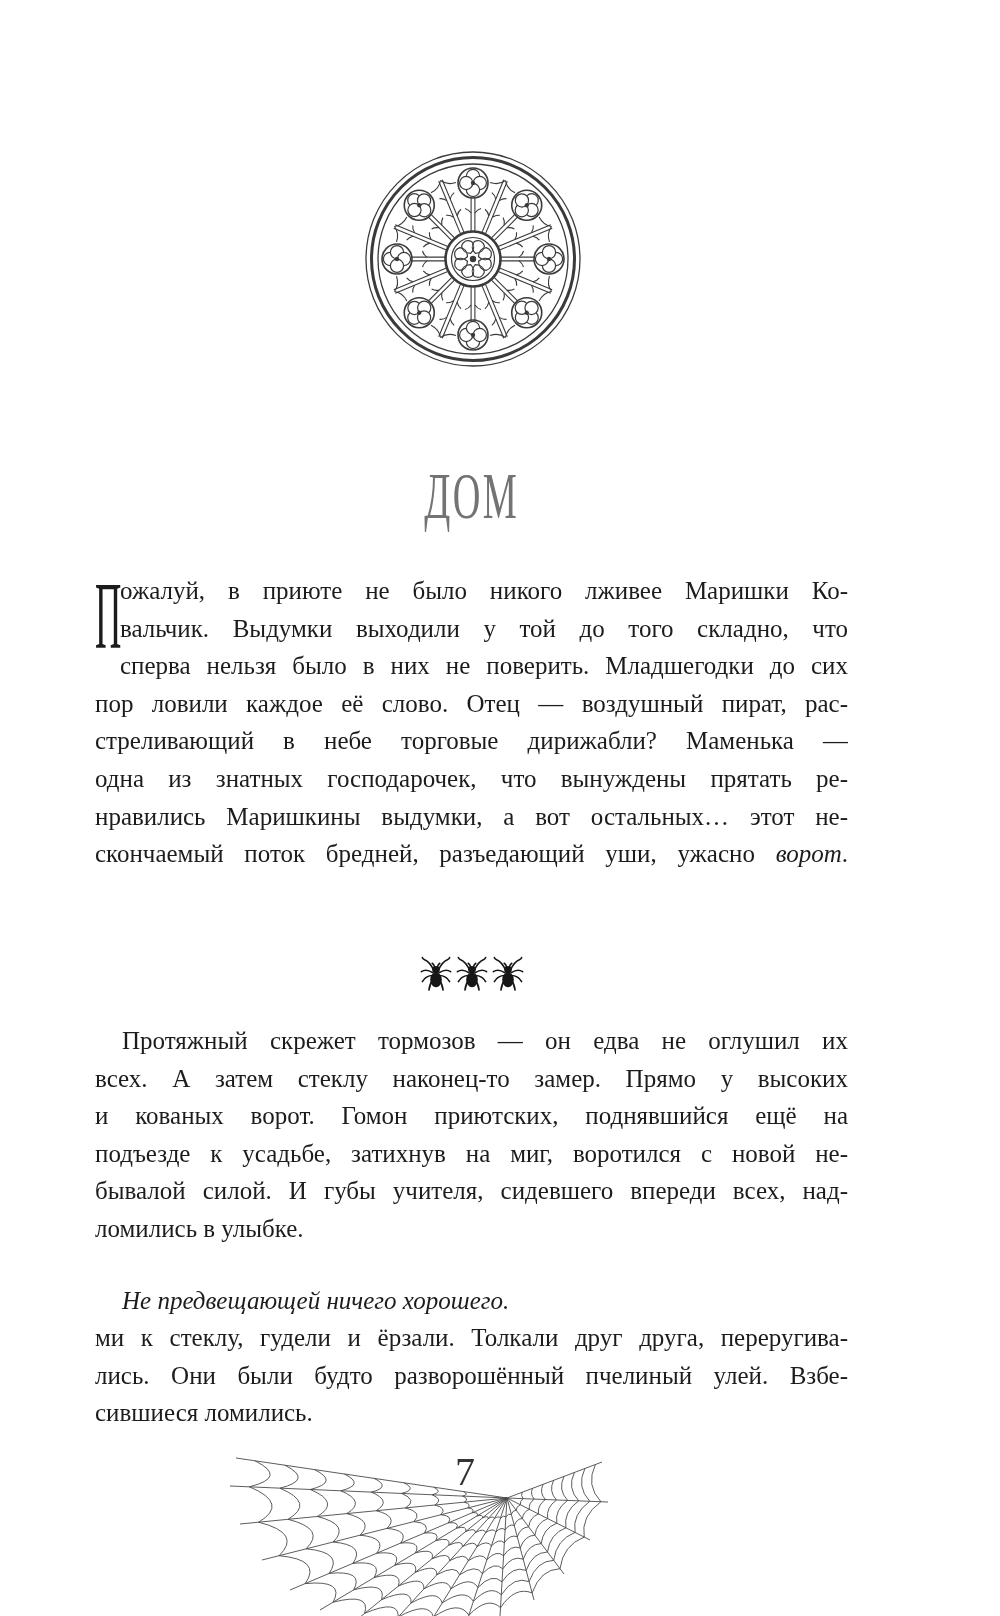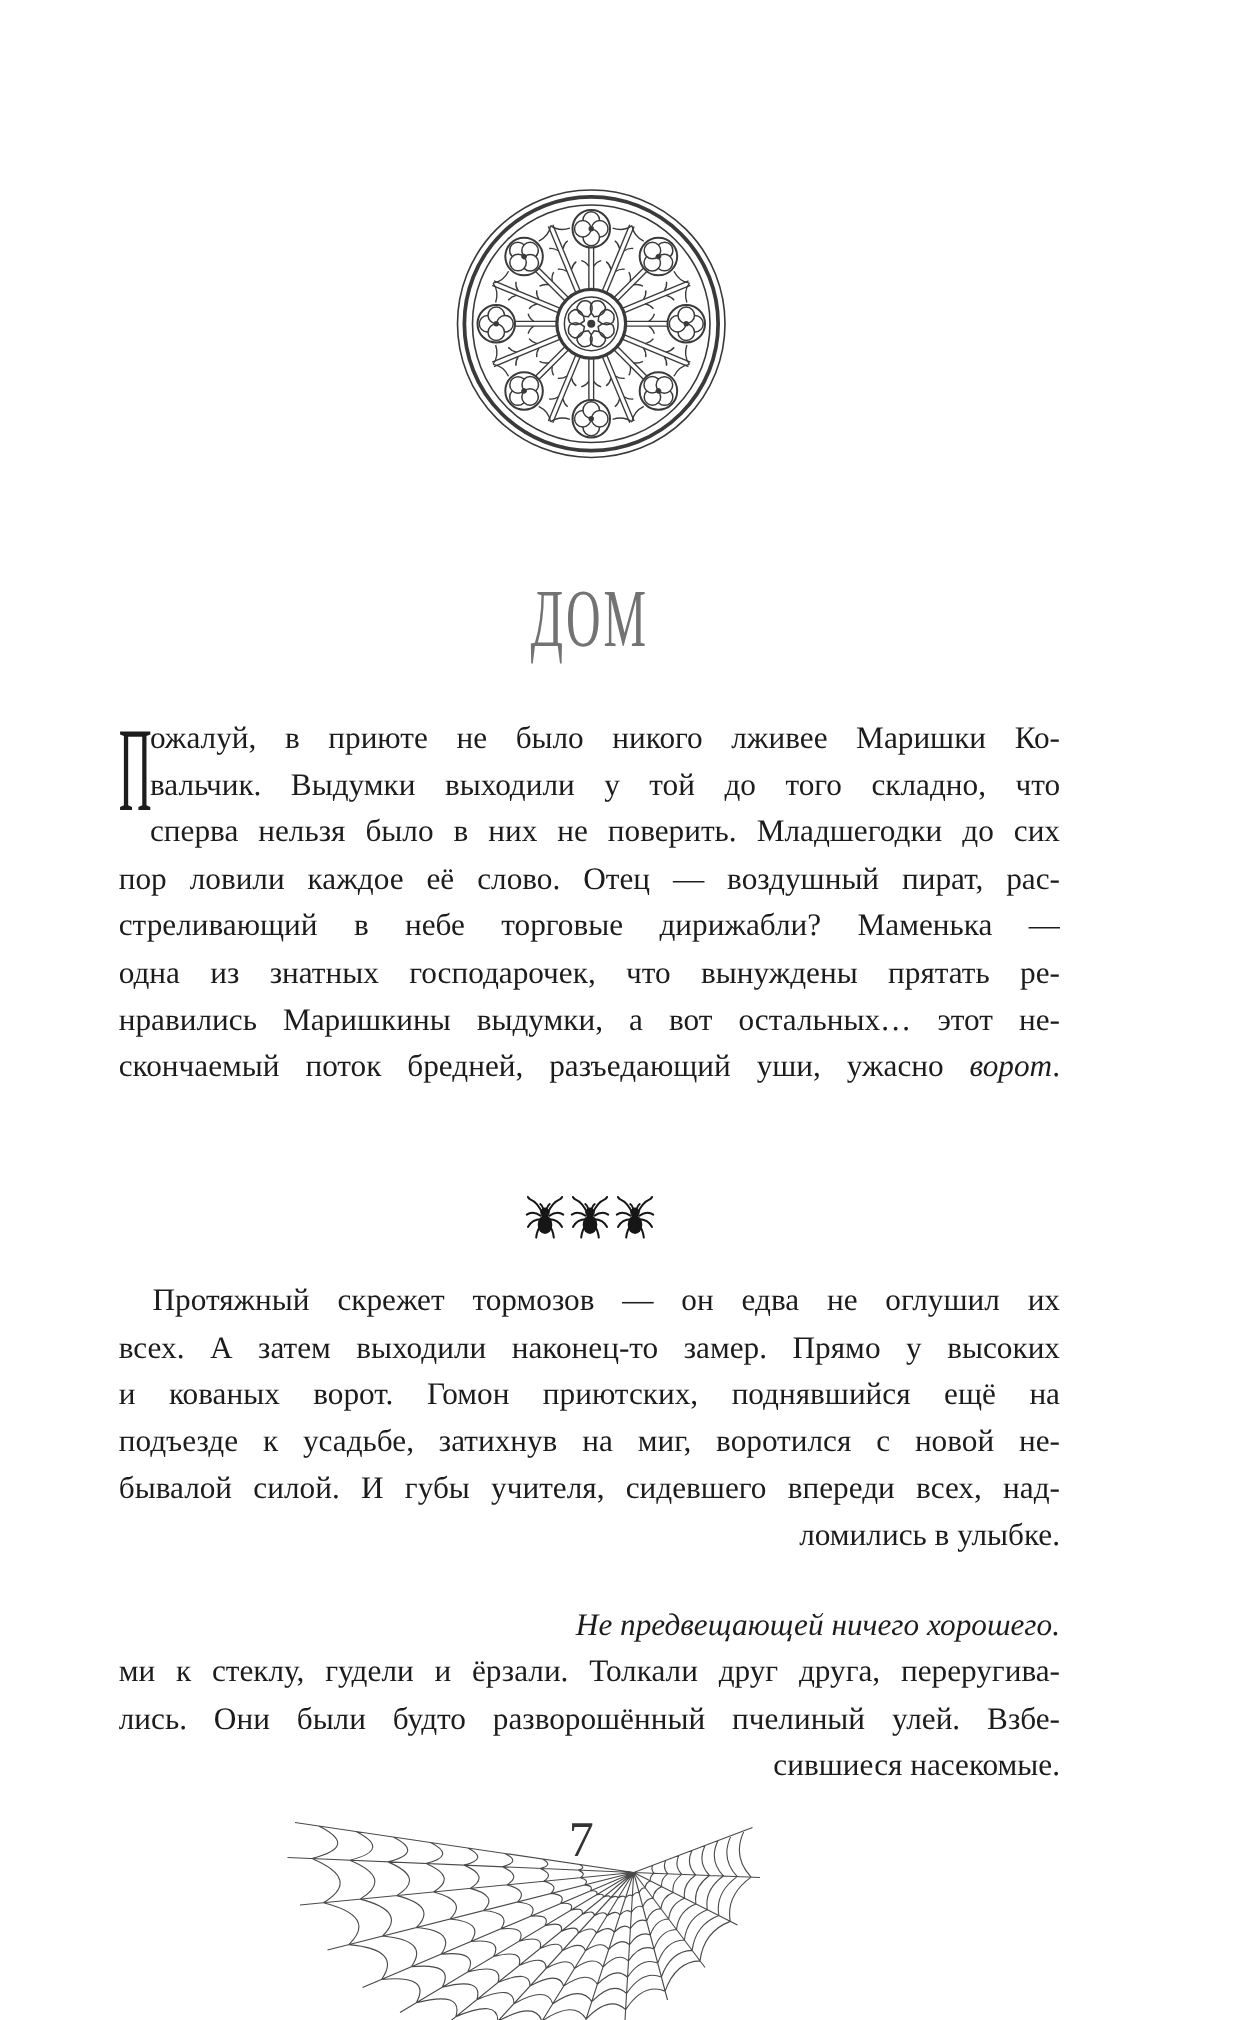--- a/index.html
+++ b/index.html
@@ -25,21 +25,21 @@
   }
   .chapter-title .squeeze{display:inline-block;transform:scaleX(.58);letter-spacing:4px;}
 
   
   .textcol{position:absolute;left:95px;width:753px;font-size:25px;}
   #block1{top:572px;}
   #block2{top:1022px;}
   .para{position:relative;}
   .line{
     height:37.6px;line-height:37.6px;overflow:hidden;
-    text-align:right;white-space:nowrap;
+    text-align:left;white-space:nowrap;
   }
   .line.j{text-align:justify;white-space:normal;}
   .line.j::after{content:"";display:inline-block;width:100%;height:0;}
   .line.first{padding-left:27px;}
   .para.italic .line{font-style:italic;margin-top:34px;}
   .line i{font-style:italic;}
   .dropcap{
     float:left;width:25px;height:75px;
     font-size:96px;line-height:75px;padding-top:6px;
     transform:scaleX(.38);transform-origin:0 50%;
@@ -175,33 +175,33 @@
       <use href="#spider-half"></use>
       <use href="#spider-half" transform="translate(34,0) scale(-1,1)"></use>
       <ellipse cx="17" cy="25" rx="6.2" ry="8" fill="#161616"></ellipse>
       <circle cx="17" cy="14.5" r="4" fill="#161616"></circle>
     </svg>
   </div>
 
   <div class="textcol" id="block2">
       <div class="para">
         <div class="line j first"><span>Протяжный скрежет тормозов — он едва не оглушил их</span></div>
-        <div class="line j"><span>всех. А затем выходили наконец-то замер. Прямо у высоких</span></div>
+        <div class="line j"><span>всех. А затем стеклу наконец-то замер. Прямо у высоких</span></div>
         <div class="line j"><span>и кованых ворот. Гомон приютских, поднявшийся ещё на</span></div>
         <div class="line j"><span>подъезде к усадьбе, затихнув на миг, воротился с новой не-</span></div>
         <div class="line j"><span>бывалой силой. И губы учителя, сидевшего впереди всех, над-</span></div>
         <div class="line"><span>ломились в улыбке.</span></div>
       </div>
       <div class="para italic">
         <div class="line first"><span>Не предвещающей ничего хорошего.</span></div>
       </div>
       <div class="para">
         <div class="line j"><span>ми к стеклу, гудели и ёрзали. Толкали друг друга, переругива-</span></div>
         <div class="line j"><span>лись. Они были будто разворошённый пчелиный улей. Взбе-</span></div>
-        <div class="line"><span>сившиеся насекомые.</span></div>
+        <div class="line"><span>сившиеся ломились.</span></div>
       </div>
     </div>
 
   <div class="page-number">7</div>
 
   <svg class="websvg" viewBox="0 0 400 198" aria-hidden="true">
     <path id="webpath" d="M279,70L8,30M279,70L2,58M279,70L12,96M279,70L34,132M279,70L62,162M279,70L92,182M279,70L126,194M279,70L162,198M279,70L200,198M279,70L238,196M279,70L272,188M279,70L306,172M279,70L336,146M279,70L362,112M279,70L380,74M279,70L374,34M235.6,63.6Q241.3,66.4 234.7,68.1M234.7,68.1Q241.6,71.0 236.3,74.2M236.3,74.2Q243.8,76.1 239.8,79.9M239.8,79.9Q247.2,80.6 244.3,84.7M244.3,84.7Q251.2,84.0 249.1,87.9M249.1,87.9Q255.6,86.2 254.5,89.8M254.5,89.8Q260.4,87.3 260.3,90.5M260.3,90.5Q265.5,87.6 266.4,90.5M266.4,90.5Q270.7,87.5 272.4,90.2M272.4,90.2Q275.7,86.8 277.9,88.9M277.9,88.9Q280.4,85.1 283.3,86.3M283.3,86.3Q284.8,82.2 288.1,82.2M288.1,82.2Q288.6,78.1 292.3,76.7M292.3,76.7Q291.7,73.2 295.2,70.6M295.2,70.6Q292.5,67.8 294.2,64.2M205.8,59.2Q215.4,64.0 204.2,66.8M204.2,66.8Q215.8,71.6 206.9,77.0M206.9,77.0Q219.6,80.2 212.8,86.7M212.8,86.7Q225.4,87.9 220.4,94.8M220.4,94.8Q232.1,93.7 228.5,100.2M228.5,100.2Q239.5,97.4 237.7,103.5M237.7,103.5Q247.7,99.3 247.4,104.6M247.4,104.6Q256.2,99.7 257.7,104.6M257.7,104.6Q265.1,99.5 267.9,104.0M267.9,104.0Q273.4,98.3 277.1,101.9M277.1,101.9Q281.3,95.5 286.3,97.5M286.3,97.5Q288.8,90.7 294.4,90.5M294.4,90.5Q295.3,83.7 301.4,81.3M301.4,81.3Q300.4,75.3 306.3,71.1M306.3,71.1Q301.8,66.3 304.6,60.3M176.0,54.8Q189.5,61.5 173.7,65.4M173.7,65.4Q190.1,72.3 177.5,79.9M177.5,79.9Q195.3,84.4 185.9,93.6M185.9,93.6Q203.5,95.2 196.5,105.0M196.5,105.0Q213.0,103.3 207.9,112.6M207.9,112.6Q223.4,108.6 220.9,117.1M220.9,117.1Q234.9,111.2 234.5,118.6M234.5,118.6Q247.0,111.8 249.0,118.6M249.0,118.6Q259.4,111.5 263.4,117.9M263.4,117.9Q271.2,109.9 276.3,114.8M276.3,114.8Q282.3,105.9 289.3,108.8M289.3,108.8Q292.7,99.1 300.7,98.9M300.7,98.9Q301.9,89.3 310.5,86.0M310.5,86.0Q309.1,77.5 317.4,71.5M317.4,71.5Q311.0,64.8 315.1,56.3M146.2,50.4Q163.5,59.0 143.3,64.1M143.3,64.1Q164.4,72.9 148.2,82.7M148.2,82.7Q171.1,88.5 158.9,100.4M158.9,100.4Q181.7,102.4 172.7,115.1M172.7,115.1Q193.9,113.0 187.4,124.9M187.4,124.9Q207.4,119.7 204.0,130.8M204.0,130.8Q222.1,123.1 221.7,132.7M221.7,132.7Q237.7,123.9 240.3,132.7M240.3,132.7Q253.7,123.5 258.9,131.7M258.9,131.7Q268.9,121.4 275.6,127.8M275.6,127.8Q283.2,116.4 292.2,120.0M292.2,120.0Q296.7,107.5 306.9,107.2M306.9,107.2Q308.5,94.9 319.7,90.6M319.7,90.6Q317.8,79.7 328.5,72.0M328.5,72.0Q320.3,63.3 325.6,52.4M116.4,46.0Q137.6,56.6 112.8,62.8M112.8,62.8Q138.6,73.6 118.8,85.6M118.8,85.6Q146.9,92.7 132.0,107.2M132.0,107.2Q159.8,109.7 148.8,125.2M148.8,125.2Q174.8,122.6 166.8,137.2M166.8,137.2Q191.3,130.9 187.2,144.4M187.2,144.4Q209.3,135.0 208.8,146.8M208.8,146.8Q228.4,136.0 231.6,146.8M231.6,146.8Q248.0,135.5 254.4,145.6M254.4,145.6Q266.6,133.0 274.8,140.8M274.8,140.8Q284.2,126.8 295.2,131.2M295.2,131.2Q300.7,115.9 313.2,115.6M313.2,115.6Q315.1,100.4 328.8,95.2M328.8,95.2Q326.5,81.9 339.6,72.4M339.6,72.4Q329.6,61.7 336.0,48.4M86.6,41.6Q111.7,54.1 82.3,61.5M82.3,61.5Q112.9,74.3 89.4,88.5M89.4,88.5Q122.7,96.9 105.1,114.0M105.1,114.0Q138.0,117.0 124.9,135.3M124.9,135.3Q155.7,132.3 146.2,149.5M146.2,149.5Q175.2,142.1 170.4,158.0M170.4,158.0Q196.6,146.9 195.9,160.9M195.9,160.9Q219.2,148.2 222.9,160.9M222.9,160.9Q242.4,147.5 249.9,159.5M249.9,159.5Q264.3,144.5 274.0,153.8M274.0,153.8Q285.1,137.2 298.2,142.4M298.2,142.4Q304.6,124.3 319.5,124.0M319.5,124.0Q321.7,106.0 337.9,99.8M337.9,99.8Q335.2,84.0 350.7,72.8M350.7,72.8Q338.8,60.2 346.4,44.4M56.8,37.2Q85.8,51.7 51.9,60.2M51.9,60.2Q87.2,74.9 60.1,91.3M60.1,91.3Q98.5,101.0 78.1,120.8M78.1,120.8Q116.1,124.3 101.1,145.4M101.1,145.4Q136.5,141.9 125.7,161.8M125.7,161.8Q159.1,153.2 153.5,171.7M153.5,171.7Q183.8,158.9 183.1,175.0M183.1,175.0Q209.9,160.3 214.2,175.0M214.2,175.0Q236.7,159.6 245.4,173.3M245.4,173.3Q262.1,156.0 273.3,166.8M273.3,166.8Q286.1,147.6 301.1,153.6M301.1,153.6Q308.6,132.8 325.7,132.3M325.7,132.3Q328.4,111.6 347.1,104.4M347.1,104.4Q343.9,86.2 361.8,73.3M361.8,73.3Q348.1,58.7 356.9,40.5M27.0,32.8Q59.9,49.2 21.4,58.8M21.4,58.8Q61.5,75.6 30.7,94.2M30.7,94.2Q74.3,105.2 51.1,127.7M51.1,127.7Q94.2,131.6 77.2,155.6M77.2,155.6Q117.4,151.6 105.1,174.2M105.1,174.2Q143.0,164.4 136.7,185.3M136.7,185.3Q171.0,170.8 170.2,189.0M170.2,189.0Q200.6,172.4 205.5,189.0M205.5,189.0Q231.0,171.6 240.9,187.2M240.9,187.2Q259.8,167.6 272.5,179.7M272.5,179.7Q287.0,158.0 304.1,164.9M304.1,164.9Q312.6,141.2 332.0,140.7M332.0,140.7Q335.0,117.2 356.2,109.1M356.2,109.1Q352.6,88.4 372.9,73.7M372.9,73.7Q357.4,57.2 367.4,36.5" stroke="#4a4a4a" stroke-width="0.9" fill="none"></path>
   </svg>
 
 </div>

